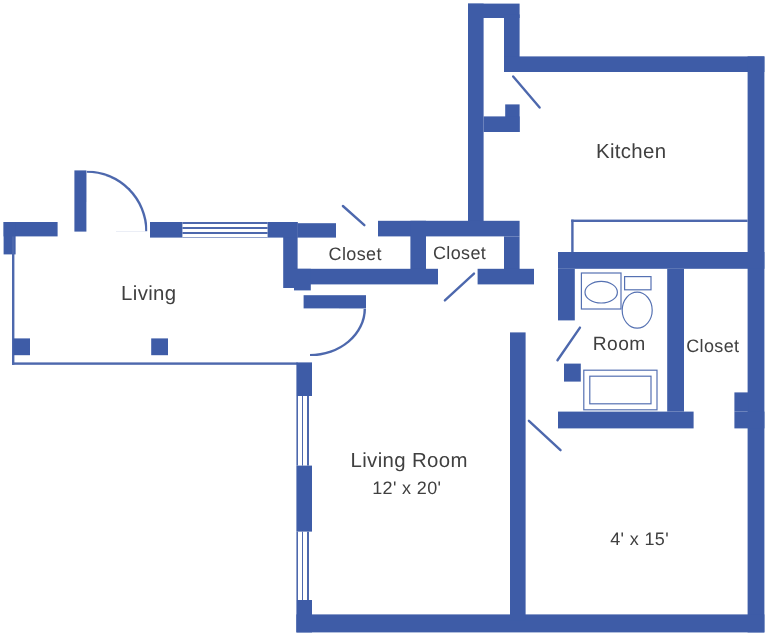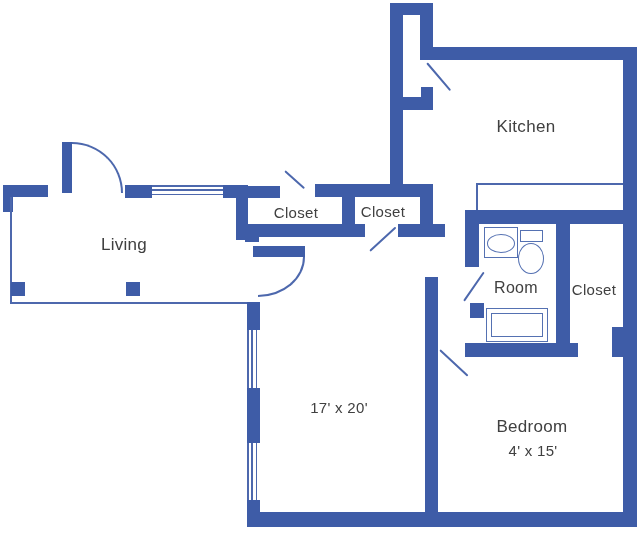--- a/index.html
+++ b/index.html
@@ -90,17 +90,17 @@
 
   <div class="wall" style="left:425px;top:277px;width:13px;height:240px;"></div>
   <div class="diag" style="left:440px;top:349px;width:38px;transform:rotate(42.9deg);"></div>
 
   <div class="label" style="left:526px;top:127px;font-size:17px;">Kitchen</div>
   <div class="label" style="left:124px;top:245px;font-size:17px;">Living</div>
   <div class="label" style="left:296px;top:212px;font-size:15px;">Closet</div>
   <div class="label" style="left:383px;top:211px;font-size:15px;">Closet</div>
   <div class="label" style="left:516px;top:288px;font-size:16px;">Room</div>
   <div class="label" style="left:594px;top:289px;font-size:15px;">Closet</div>
-  <div class="label" style="left:339px;top:407px;font-size:15px;">17' x 20'</div>
-  <div class="label" style="left:532px;top:427px;font-size:17px;">Bedroom</div>
+  <div class="label" style="left:341px;top:384px;font-size:17px;">Living Room</div>
+  <div class="label" style="left:339px;top:407px;font-size:15px;">12' x 20'</div>
   <div class="label" style="left:533px;top:450px;font-size:15px;">4' x 15'</div>
 
 </div>
 
 </body></html>

